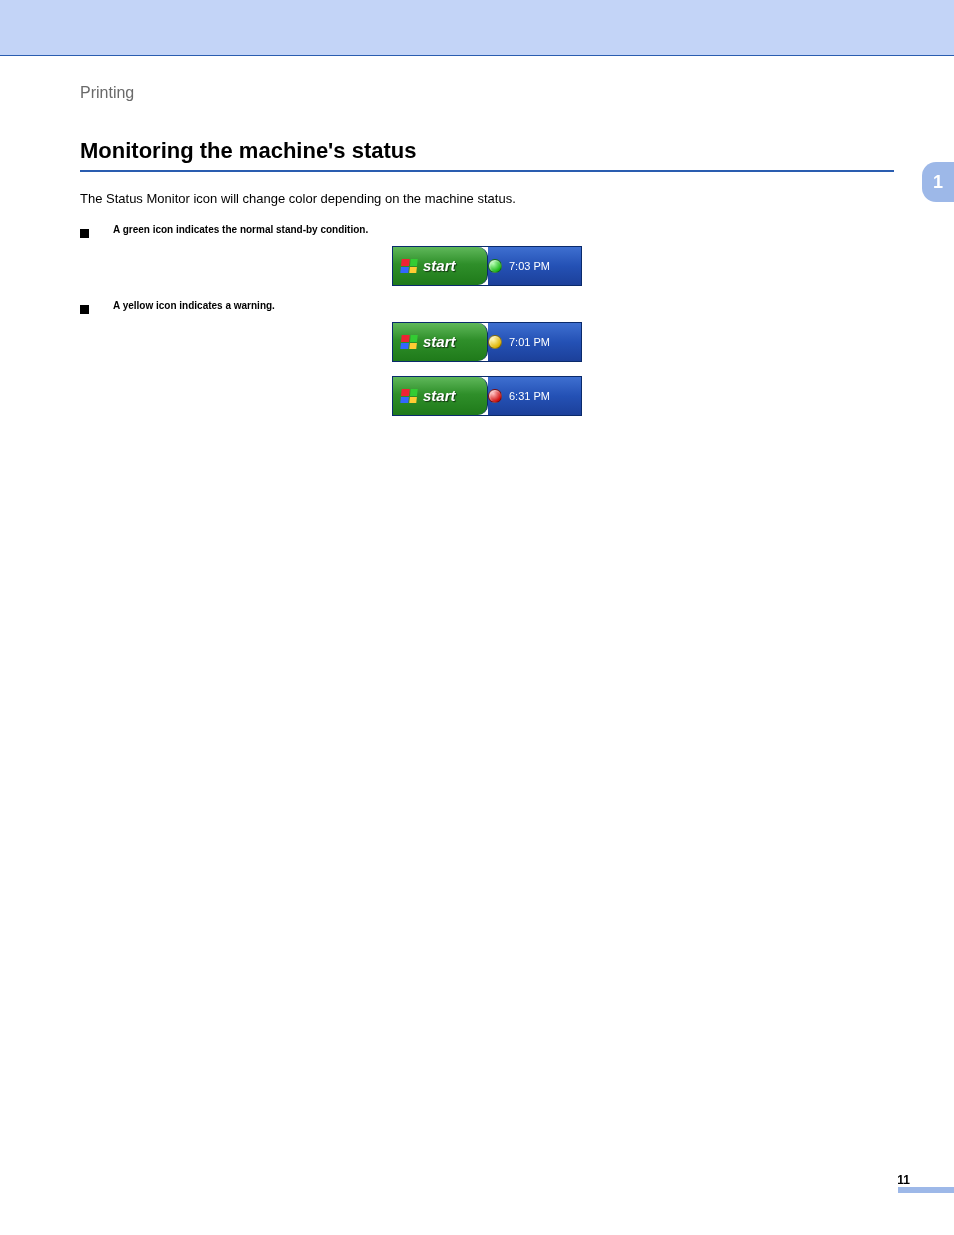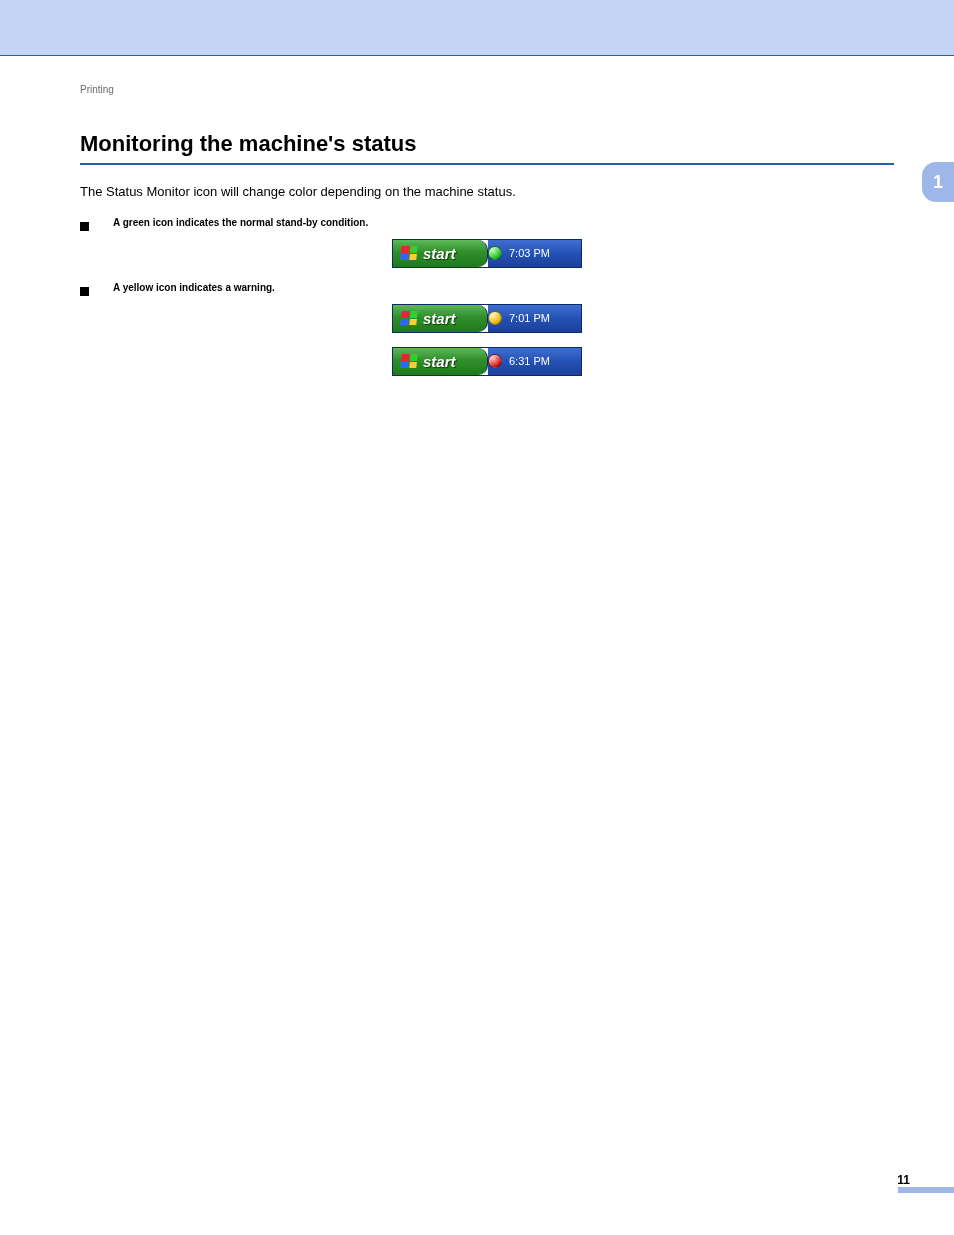--- a/index.html
+++ b/index.html
@@ -13,21 +13,21 @@
   }
   .top-band {
     height: 56px;
     background: #c3d4f7;
     border-bottom: 1px solid #2a5db0;
   }
   .content {
     padding: 28px 60px 0 80px;
   }
   .breadcrumb {
-    font-size: 10px;
+    font-size: 16px;
     color: #6a6a6a;
     margin-bottom: 36px;
   }
   .chapter-tab {
     position: absolute;
     right: 0;
     top: 162px;
     width: 32px;
     height: 40px;
     background: #9db8e8;
@@ -71,21 +71,21 @@
     margin-top: 5px;
   }
   .taskbar-wrap {
     display: flex;
     justify-content: center;
     margin: 6px 0 14px 0;
   }
   .taskbar {
     display: flex;
     width: 190px;
-    height: 29px;
+    height: 40px;
     border: 1px solid #0a2a6b;
     box-shadow: inset 0 0 0 1px rgba(255,255,255,0.15);
   }
   .start-btn {
     flex: 0 0 95px;
     background: linear-gradient(#5fb85a 0%, #2f8f2a 45%, #1f7a1a 100%);
     border-right: 1px solid #0a2a6b;
     border-top-right-radius: 10px;
     border-bottom-right-radius: 10px;
     display: flex;

